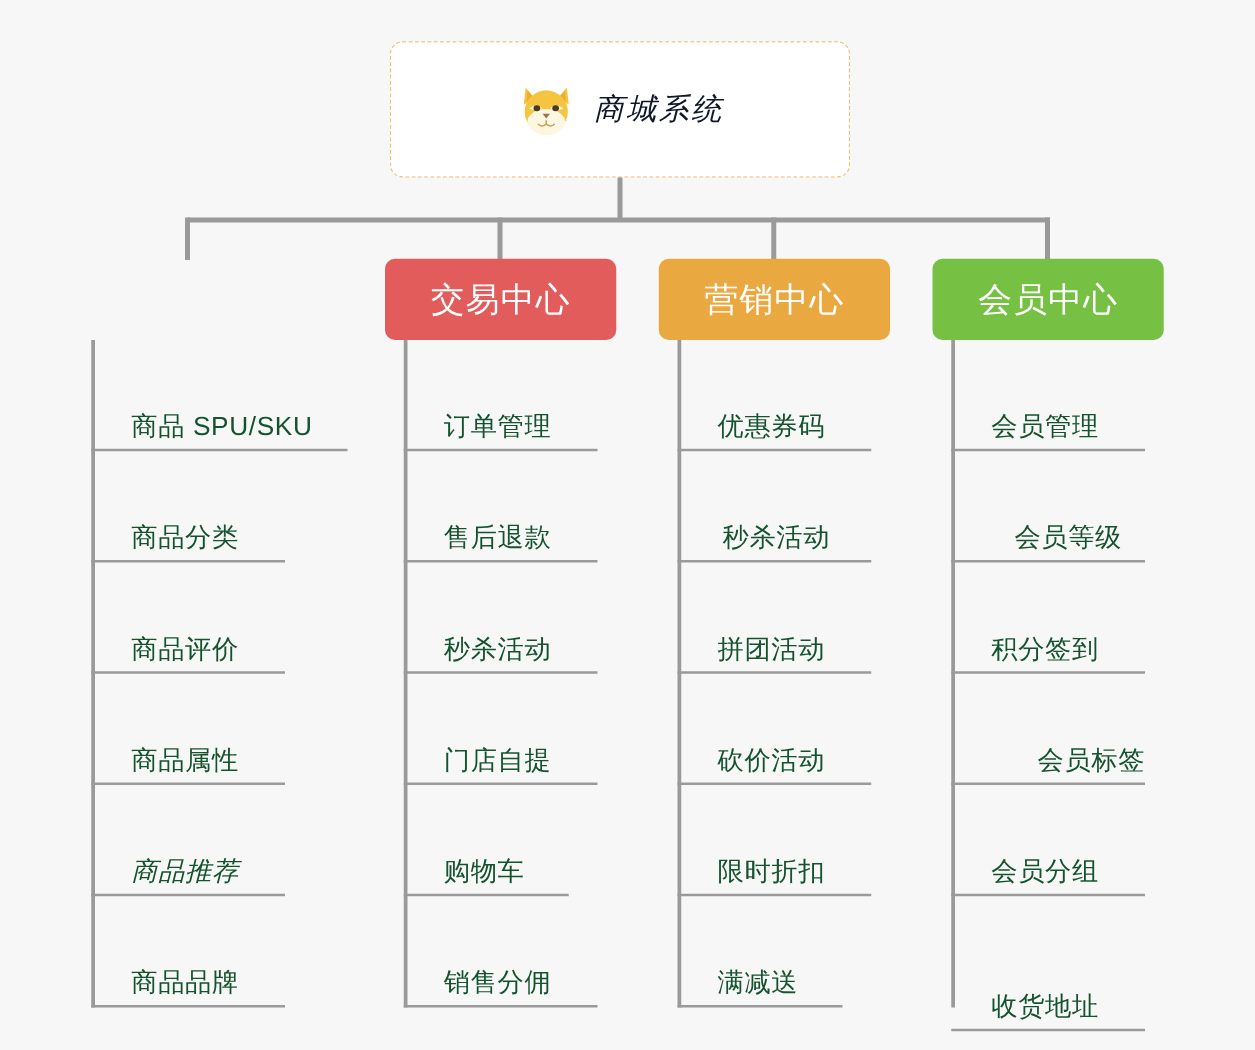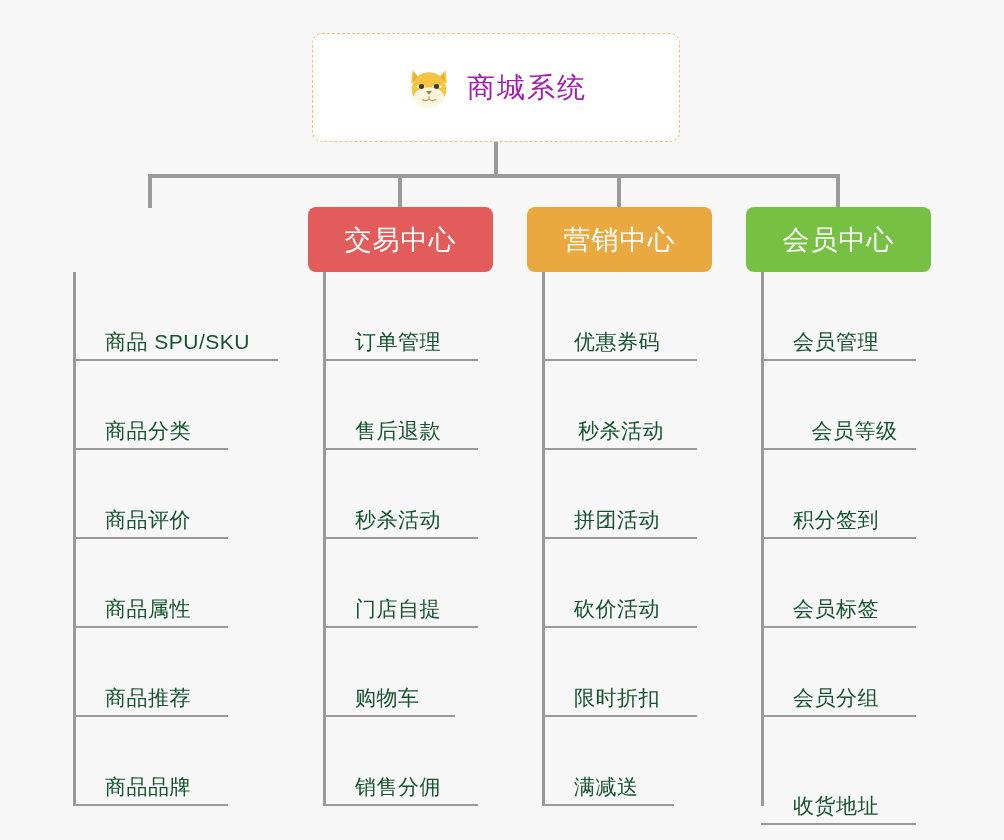--- a/index.html
+++ b/index.html
@@ -38,25 +38,26 @@
   }
   .root-icon {
     width: 48px;
     height: 48px;
     flex: 0 0 48px;
     position: relative;
     display: block;
   }
   .root-icon svg { display: block; width: 48px; height: 48px; }
   .root-title {
-    font-size: 28px;
-    color: #a21caf;
+    font-size: 24px;
+    color: #0f172a;
     letter-spacing: 2px;
     line-height: 1;
     white-space: nowrap;
+    font-style: italic;
   }
 
   
   .conn {
     position: absolute;
     background: #9a9a9a;
   }
   .conn-stem {       
     left: 494px;
     top: 142px;
@@ -176,21 +177,21 @@
       </div>
       <div class="leaf-item" style="top: 89px; width: 155px; border-bottom-color: rgb(154, 154, 154);">
         <span class="leaf-label">商品分类</span>
       </div>
       <div class="leaf-item" style="top: 178px; width: 155px; border-bottom-color: rgb(154, 154, 154);">
         <span class="leaf-label">商品评价</span>
       </div>
       <div class="leaf-item" style="top: 267px; width: 155px; border-bottom-color: rgb(154, 154, 154);">
         <span class="leaf-label">商品属性</span>
       </div>
-      <div class="leaf-item" style="top: 356px; width: 155px; border-bottom-color: rgb(154, 154, 154);">
+      <div class="leaf-item" style="top: 356px; width: 155px; border-bottom-color: rgb(154, 154, 154); font-style: italic;">
         <span class="leaf-label">商品推荐</span>
       </div>
       <div class="leaf-item" style="top: 445px; width: 155px; border-bottom-color: rgb(154, 154, 154);">
         <span class="leaf-label">商品品牌</span>
       </div>
     </div>
   <div class="leaf-col" id="col-1" style="left: 308px;">
       <div class="leaf-spine" style="background: rgb(154, 154, 154); height: 534px;"></div>
       <div class="leaf-item" style="top: 0px; width: 155px; border-bottom-color: rgb(154, 154, 154);">
         <span class="leaf-label">订单管理</span>
@@ -236,21 +237,21 @@
       <div class="leaf-spine" style="background: rgb(154, 154, 154); height: 534px;"></div>
       <div class="leaf-item" style="top: 0px; width: 155px; border-bottom-color: rgb(154, 154, 154);">
         <span class="leaf-label">会员管理</span>
       </div>
       <div class="leaf-item" style="top: 89px; width: 155px; border-bottom-color: rgb(154, 154, 154); justify-content: center;">
         <span class="leaf-label">会员等级</span>
       </div>
       <div class="leaf-item" style="top: 178px; width: 155px; border-bottom-color: rgb(154, 154, 154);">
         <span class="leaf-label">积分签到</span>
       </div>
-      <div class="leaf-item" style="top: 267px; width: 155px; border-bottom-color: rgb(154, 154, 154);">
+      <div class="leaf-item" style="top: 267px; width: 155px; border-bottom-color: rgb(154, 154, 154); justify-content: flex-end;">
         <span class="leaf-label">会员标签</span>
       </div>
       <div class="leaf-item" style="top: 356px; width: 155px; border-bottom-color: rgb(154, 154, 154);">
         <span class="leaf-label">会员分组</span>
       </div>
       <div class="leaf-item" style="top: 445px; width: 155px; border-bottom-color: rgb(154, 154, 154); margin-top: 19px;">
         <span class="leaf-label">收货地址</span>
       </div>
     </div>
 

